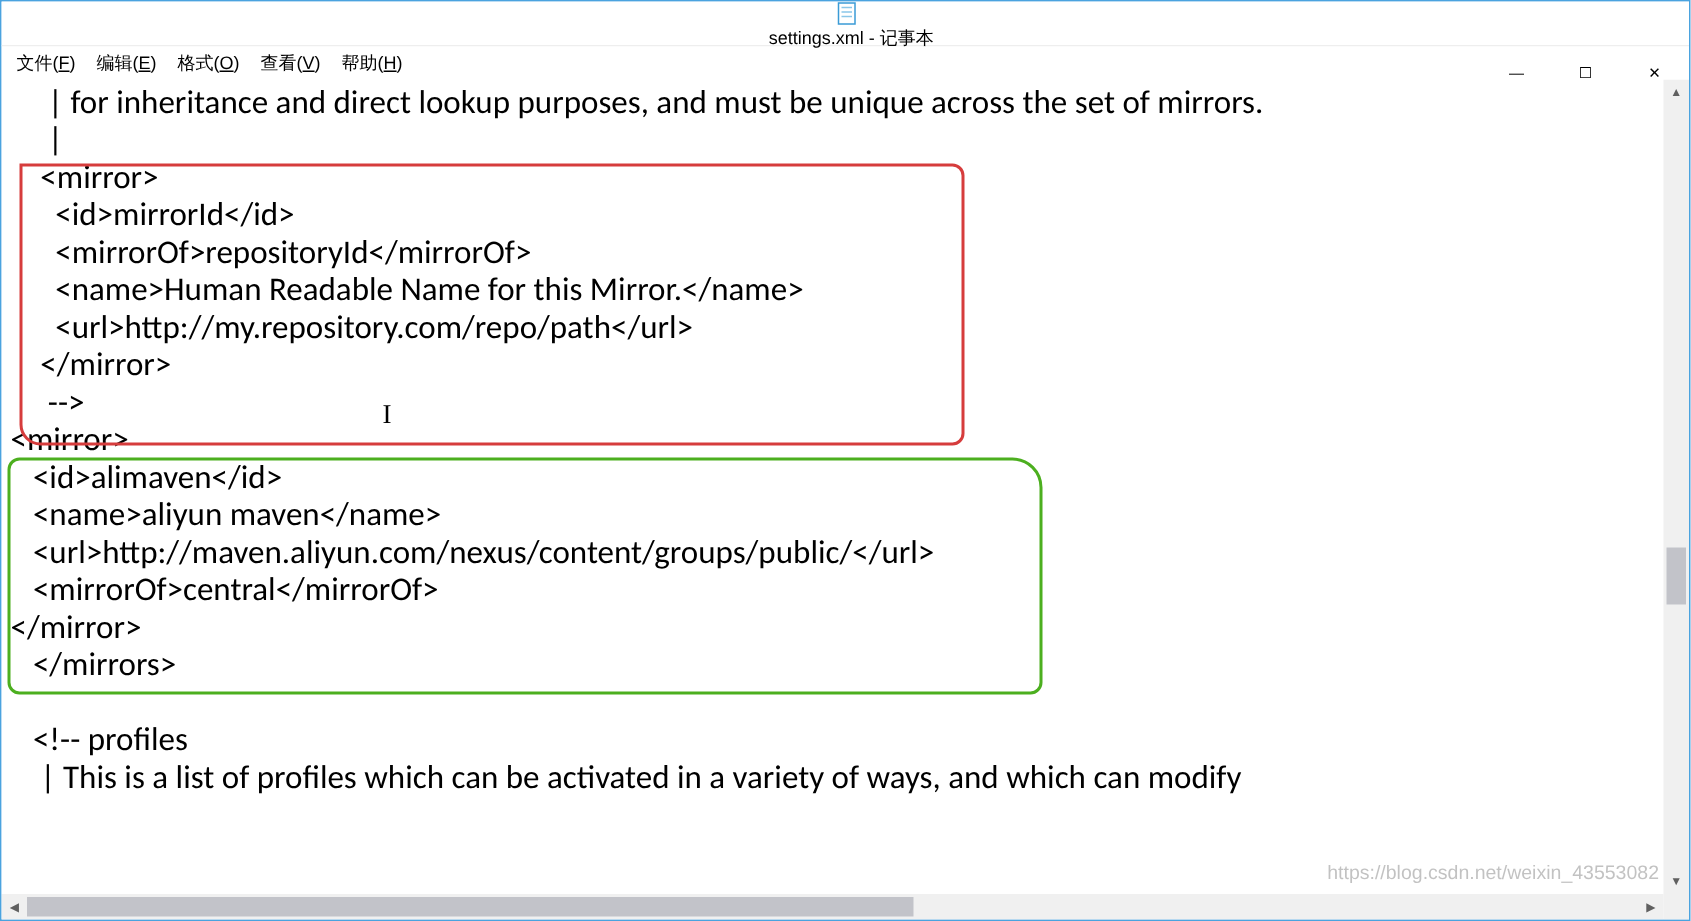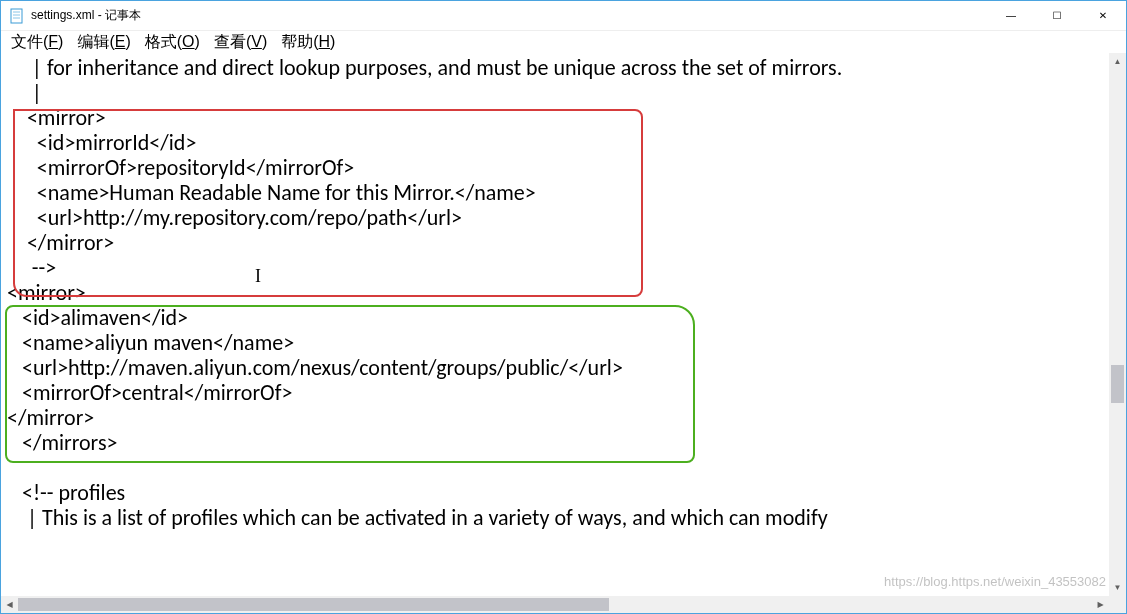--- a/index.html
+++ b/index.html
@@ -13,41 +13,42 @@
     position: relative;
     border: 1px solid #4aa3df;
   }
   .titlebar {
     height: 30px;
     display: flex;
     align-items: center;
     padding-left: 8px;
     background: #fff;
     border-bottom: 1px solid #eee;
+    flex-direction: column;
   }
   .titlebar .icon {
     width: 16px; height: 16px; margin-right: 6px;
     display: inline-flex; align-items: center; justify-content: center;
   }
   .titlebar .title { font-size: 12px; color: #000; }
   .winbtns { margin-left: auto; display: flex; }
   .winbtn {
     width: 46px; height: 30px;
     display: flex; align-items: center; justify-content: center;
     font-family: "Segoe UI Symbol", sans-serif;
     font-size: 10px;
     color: #000;
   }
   .menubar {
     height: 22px;
     display: flex;
     align-items: center;
     padding-left: 4px;
     gap: 2px;
-    font-size: 16px;
+    font-size: 12px;
     background: #fff;
   }
   .menuitem { padding: 2px 6px; }
   .menuitem u { text-decoration: underline; }
   .content-wrap {
     position: relative;
     height: calc(100% - 30px - 22px - 17px);
     overflow: hidden;
     background: #fff;
   }
@@ -207,13 +208,13 @@
 
 <div class="hscroll">
   <div class="arrow">◀</div>
   <div class="track">
     <div class="thumb"></div>
   </div>
   <div class="arrow">▶</div>
 </div>
 <div class="corner"></div>
 
-<div class="watermark">https://blog.https.net/weixin_43553082</div>
+<div class="watermark">https://blog.csdn.net/weixin_43553082</div>
 
 </body></html>

